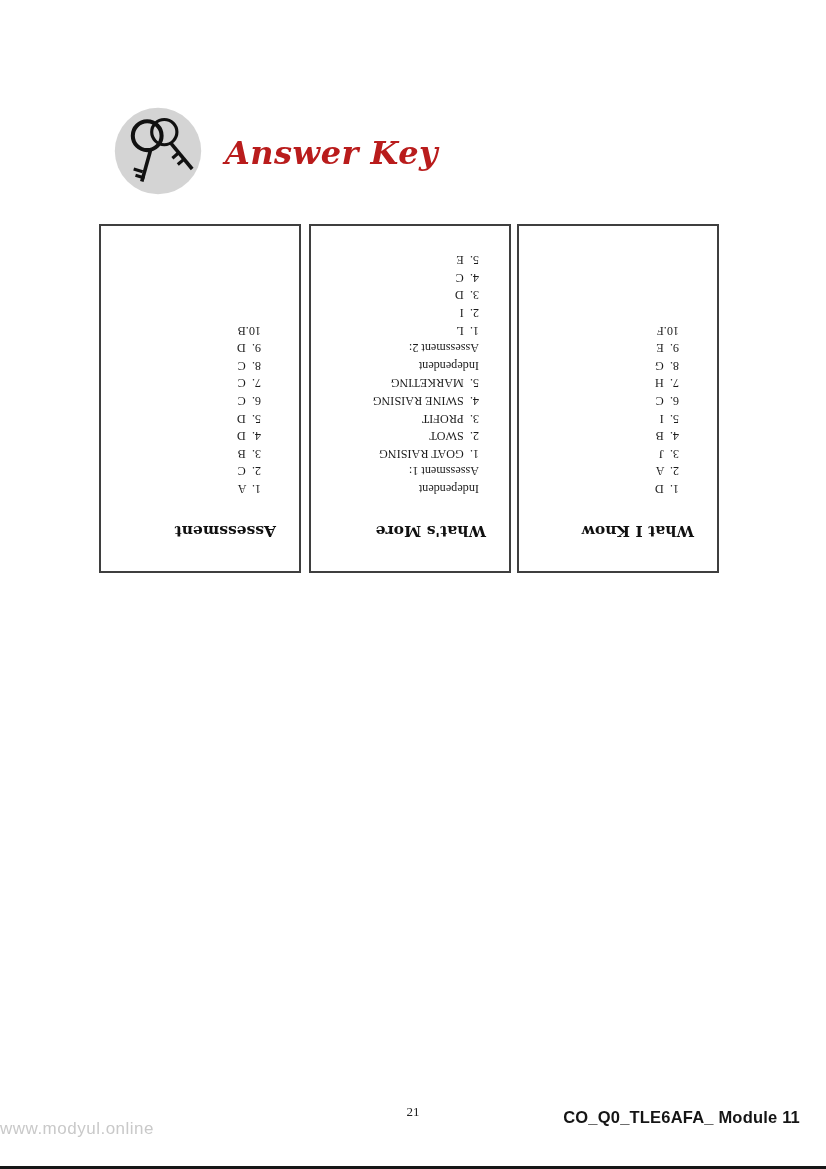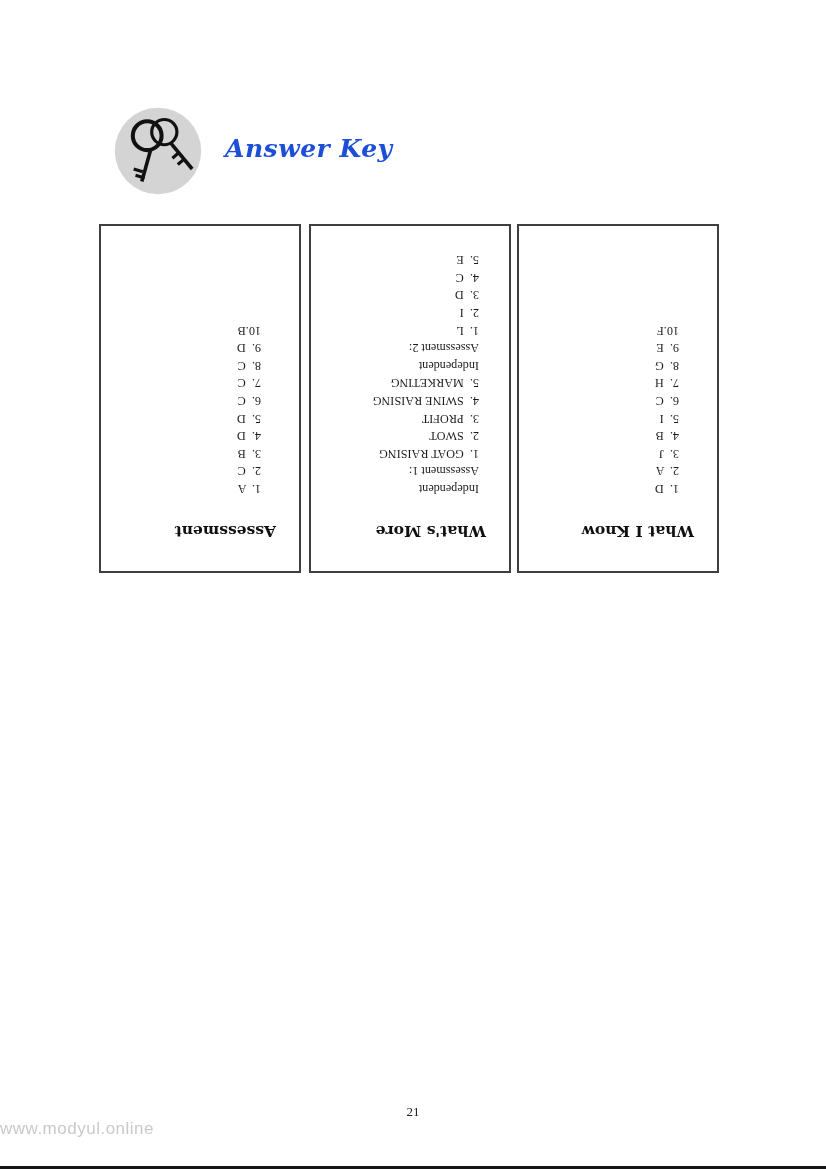--- a/index.html
+++ b/index.html
@@ -20,22 +20,22 @@
     position: absolute;
     left: 113px; top: 106px;
     width: 90px; height: 90px;
   }
   .page-title {
     position: absolute;
     left: 225px; top: 134px;
     font-family: "DejaVu Serif", serif;
     font-weight: bold;
     font-style: italic;
-    font-size: 25px;
-    color: #1d4ed8;
+    font-size: 32px;
+    color: #b91c1c;
     letter-spacing: 0.5px;
   }
 
   
   .answer-box {
     position: absolute;
     top: 224px;
     width: 202px;
     height: 349px;
     border: 2px solid #3f3f3f;
@@ -187,15 +187,16 @@
         <div class="answer-line">7.  H</div>
         <div class="answer-line">8.  G</div>
         <div class="answer-line">9.  E</div>
         <div class="answer-line">10.F</div>
       </div>
     </div>
   </div>
 
   <div class="page-number">21</div>
   <div class="watermark">www.modyul.online</div>
+  <div class="module-code">CO_Q0_TLE6AFA_ Module 11</div>
   <div class="bottom-edge"></div>
 
 </div>
 
 </body></html>

